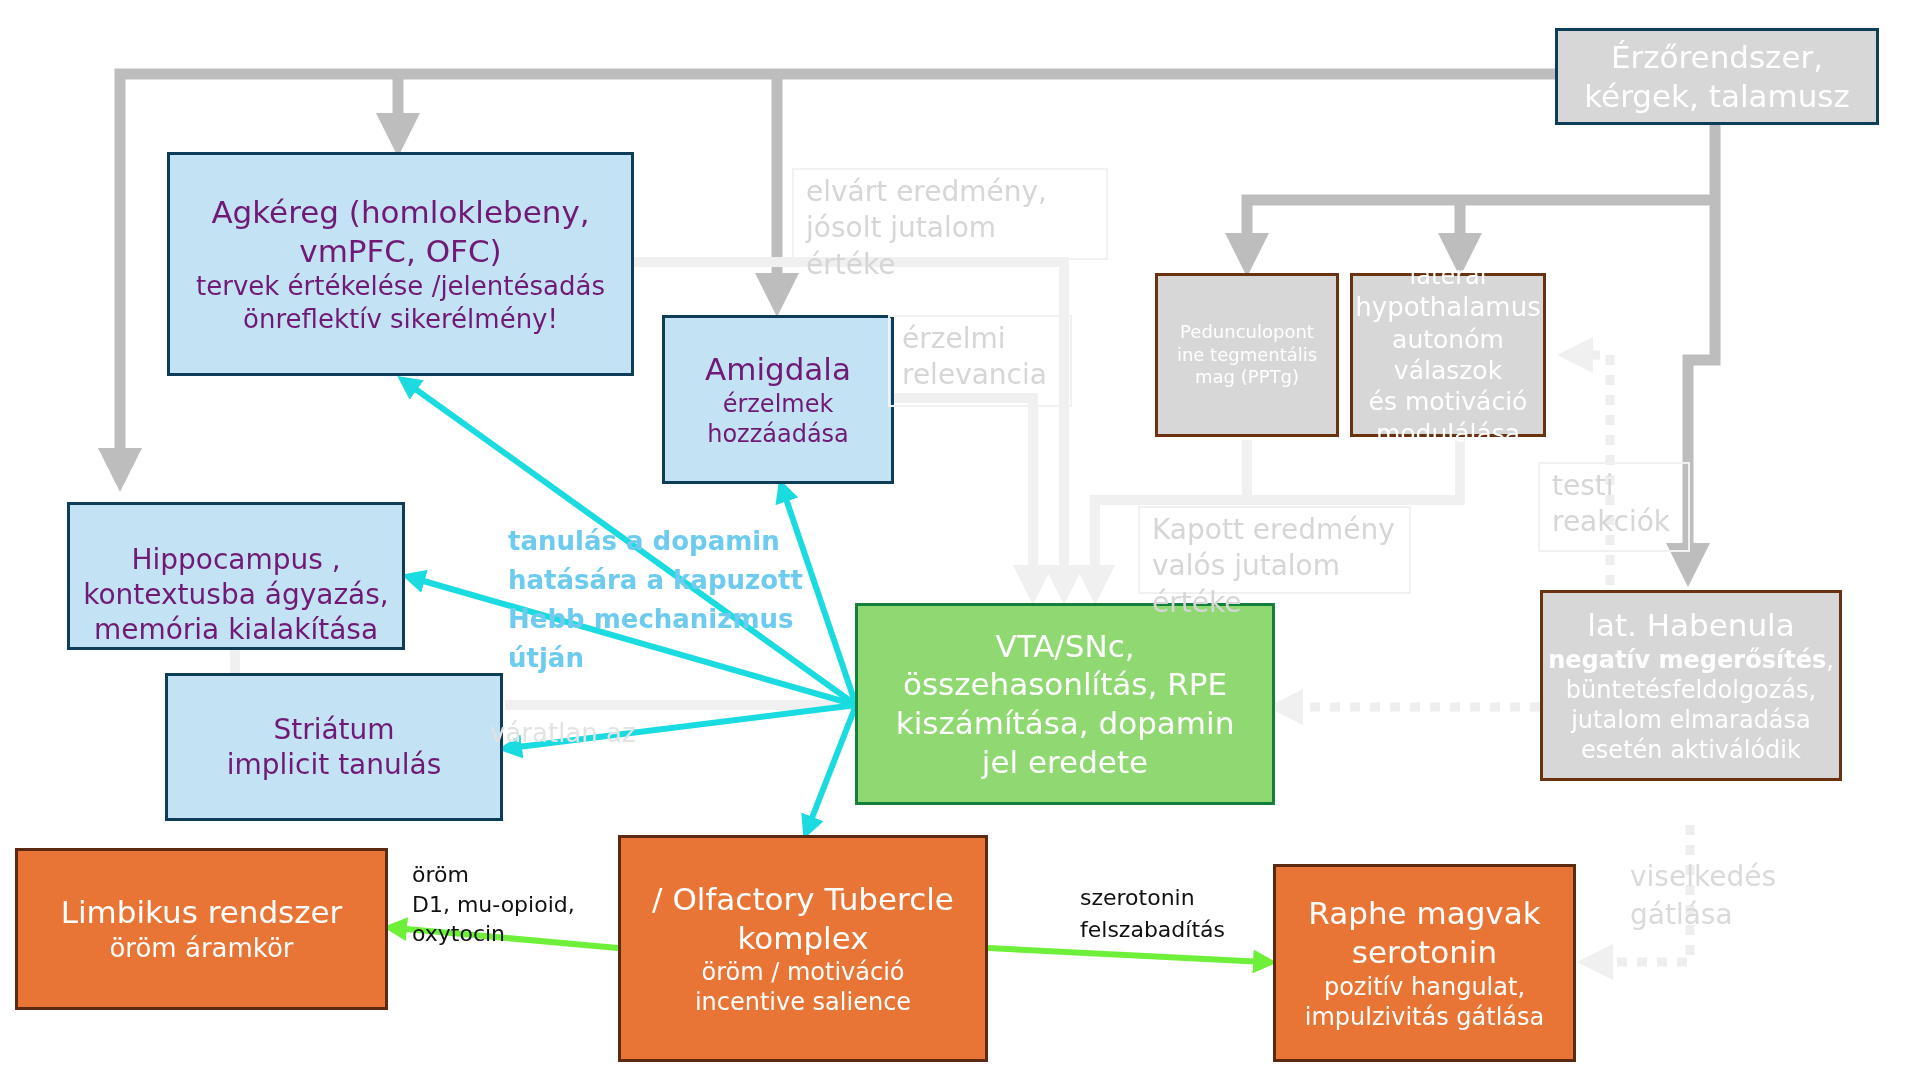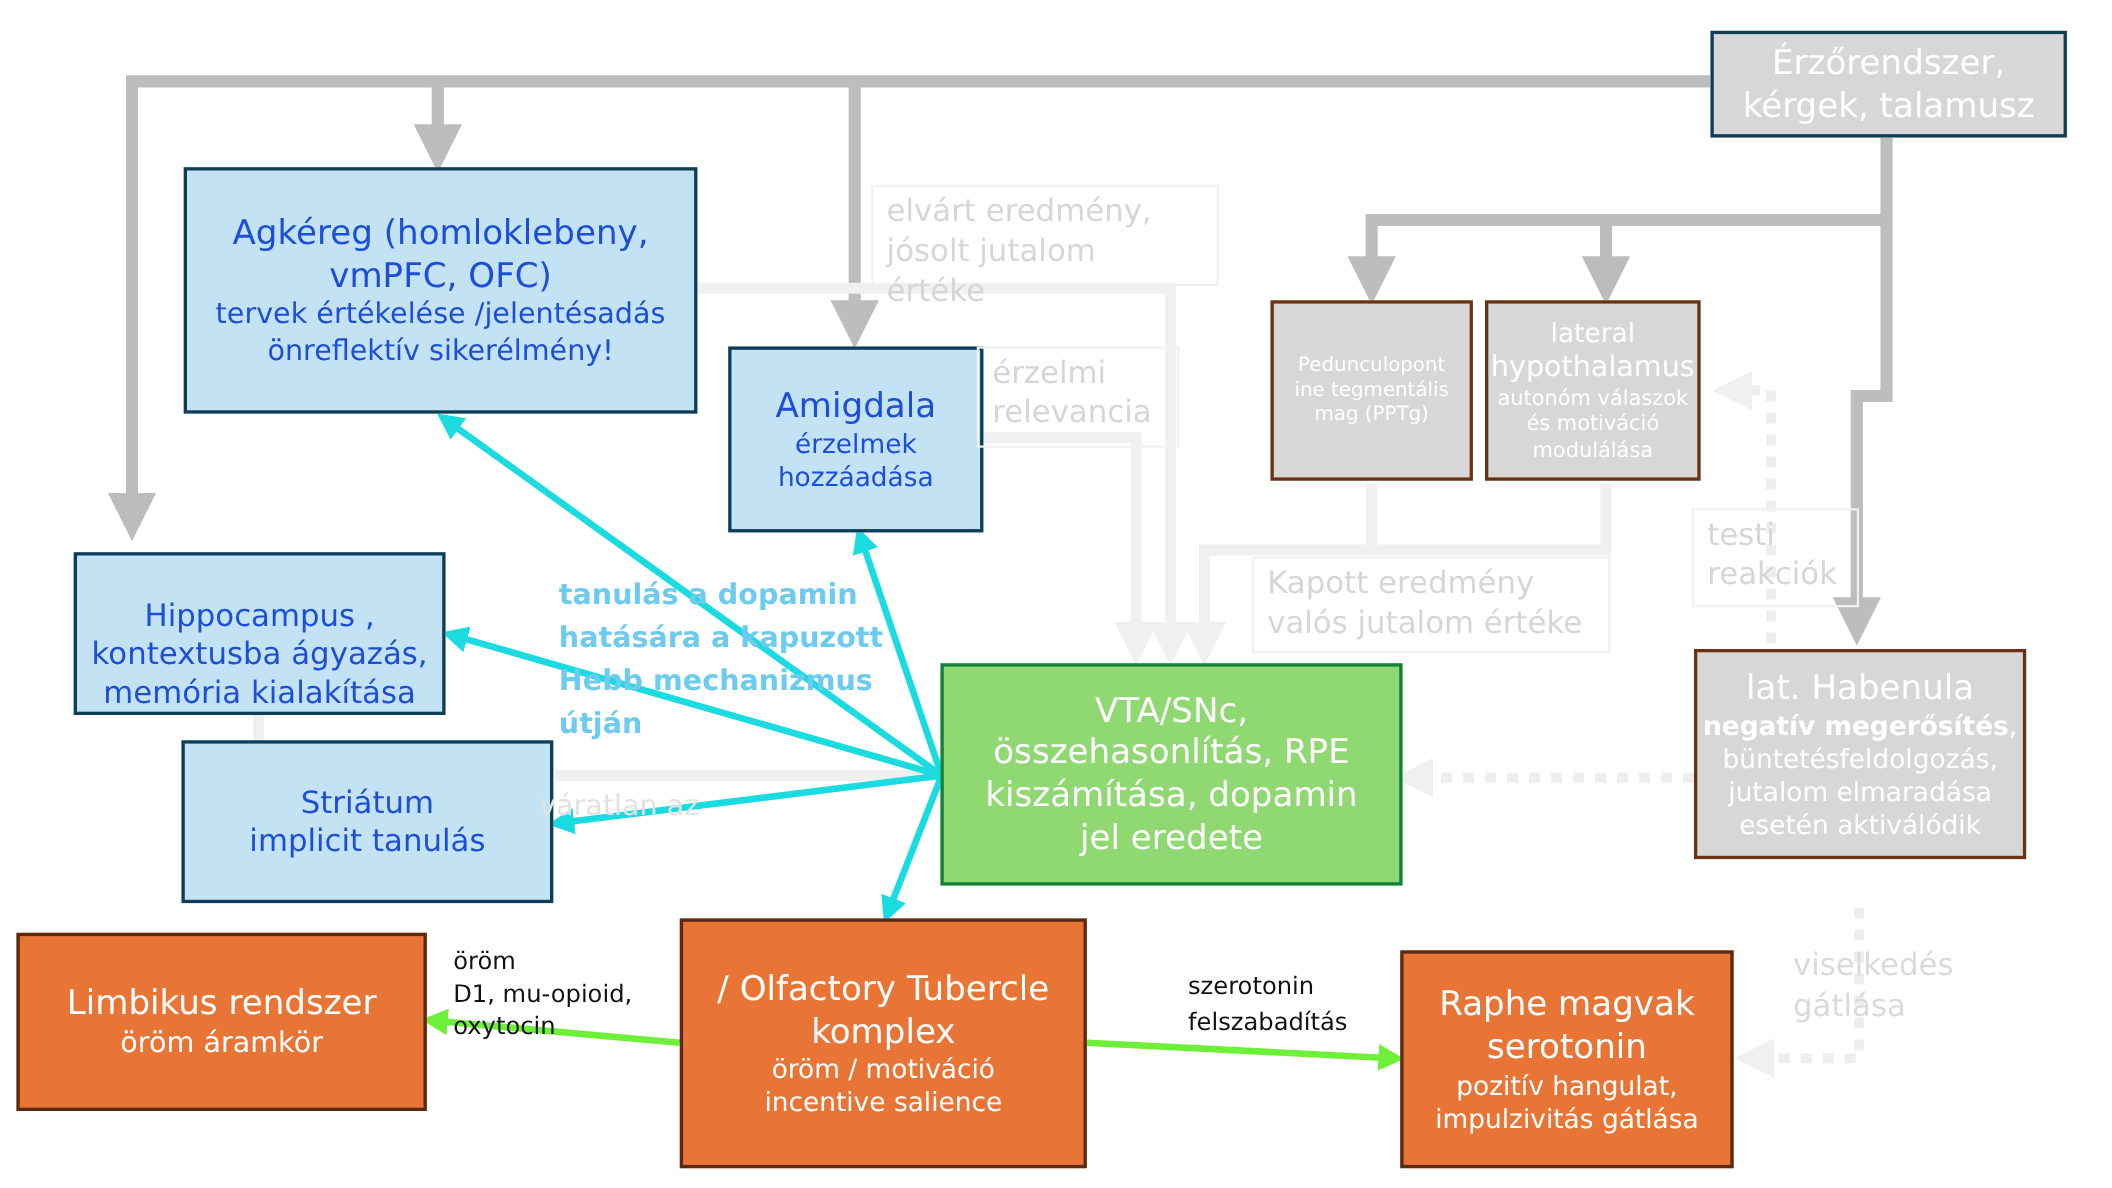--- a/index.html
+++ b/index.html
@@ -1,32 +1,32 @@
 <!DOCTYPE html>
 <html><head>
 <meta charset="utf-8">
 <style>
   html, body { margin:0; padding:0; background:#ffffff; }
   body { width:1920px; height:1080px; position:relative; overflow:hidden; font-family:"DejaVu Sans", sans-serif; }
   svg.lines { position:absolute; left:0; top:0; width:1920px; height:1080px; z-index:1; }
   .box { position:absolute; box-sizing:border-box; display:flex; flex-direction:column; align-items:center; justify-content:center; text-align:center; z-index:2; line-height:1.25; }
-  .blue { background:#c3e3f5; border:3px solid #0e3d57; color:#1d4ed8; }
+  .blue { background:#c3e3f5; border:3px solid #0e3d57; color:#701a75; }
   .green { background:#8fd872; border:3px solid #15803d; color:#ffffff; }
   .grey { background:#d7d7d7; border:3px solid #0e3d57; color:#ffffff; }
   .greyb { background:#d7d7d7; border:3px solid #6b3212; color:#ffffff; }
   .orange { background:#e87535; border:3px solid #5c2a10; color:#ffffff; }
   .ghost { position:absolute; box-sizing:border-box; border:2px solid #f1f1f1; color:#d6d6d6; z-index:2; padding:4px 12px; font-size:28px; line-height:1.3; background:transparent; }
   .lbl { position:absolute; z-index:3; }
   .t30 { font-size:31px; }
   .t28 { font-size:28px; }
   .t26 { font-size:26px; }
   .t24 { font-size:24px; }
   .t22 { font-size:22px; }
   .t20 { font-size:18px; }
-  .t19 { font-size:19px; }
+  .t19 { font-size:25px; }
   .b { font-weight:bold; }
 </style>
 </head>
 <body>
 
 <svg class="lines" viewBox="0 0 1920 1080">
   <defs>
     <marker id="ag" markerWidth="4" markerHeight="4" refX="2" refY="2" orient="auto" markerUnits="strokeWidth">
         <path d="M0,0 L4,2 L0,4 z" fill="#bdbdbd"></path>
       </marker>
@@ -157,21 +157,21 @@
 </div>
 
 <div class="ghost" style="left:792px;top:168px;width:316px;height:92px;">
   <div>elvárt eredmény,</div>
   <div>jósolt jutalom értéke</div>
 </div>
 <div class="ghost" style="left:888px;top:315px;width:184px;height:92px;">
   <div>érzelmi</div>
   <div>relevancia</div>
 </div>
-<div class="ghost" style="left:1138px;top:506px;width:326px;height:88px;">
+<div class="ghost" style="left:1138px;top:506px;width:273px;height:88px;">
   <div>Kapott eredmény</div>
   <div>valós jutalom értéke</div>
 </div>
 <div class="ghost" style="left:1538px;top:462px;width:152px;height:90px;">
   <div>testi</div>
   <div>reakciók</div>
 </div>
 <div class="lbl t26" style="left:490px;top:718px;color:#e2e2e2;">váratlan az</div>
 <div class="lbl t28" style="left:1630px;top:858px;color:#dadada;line-height:1.35;">
   <div>viselkedés</div>

